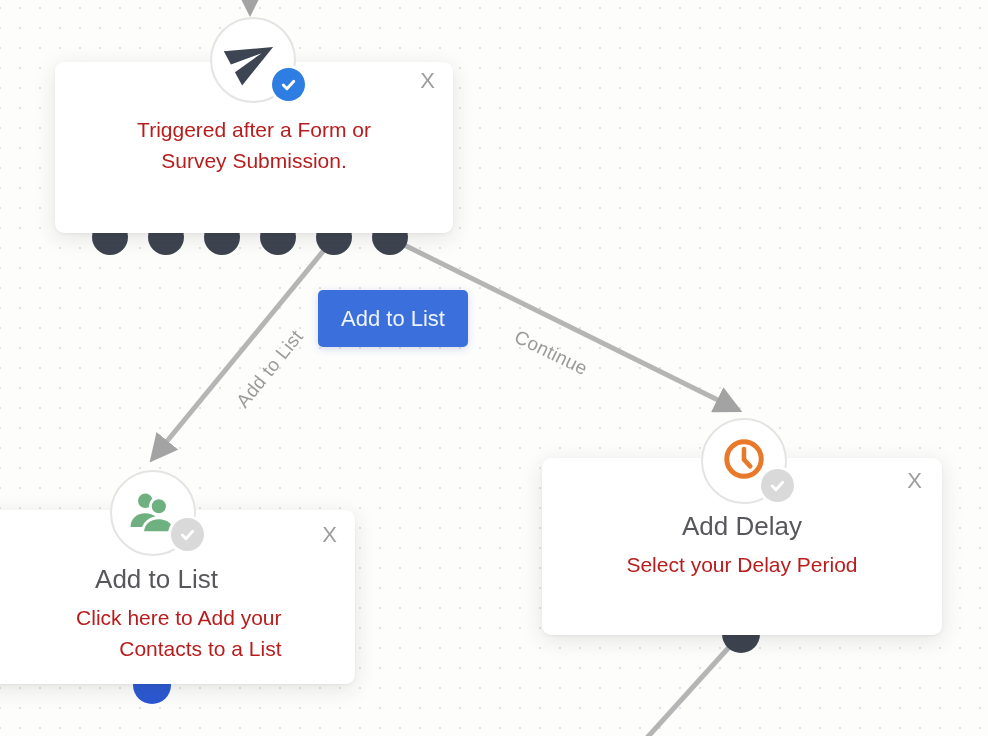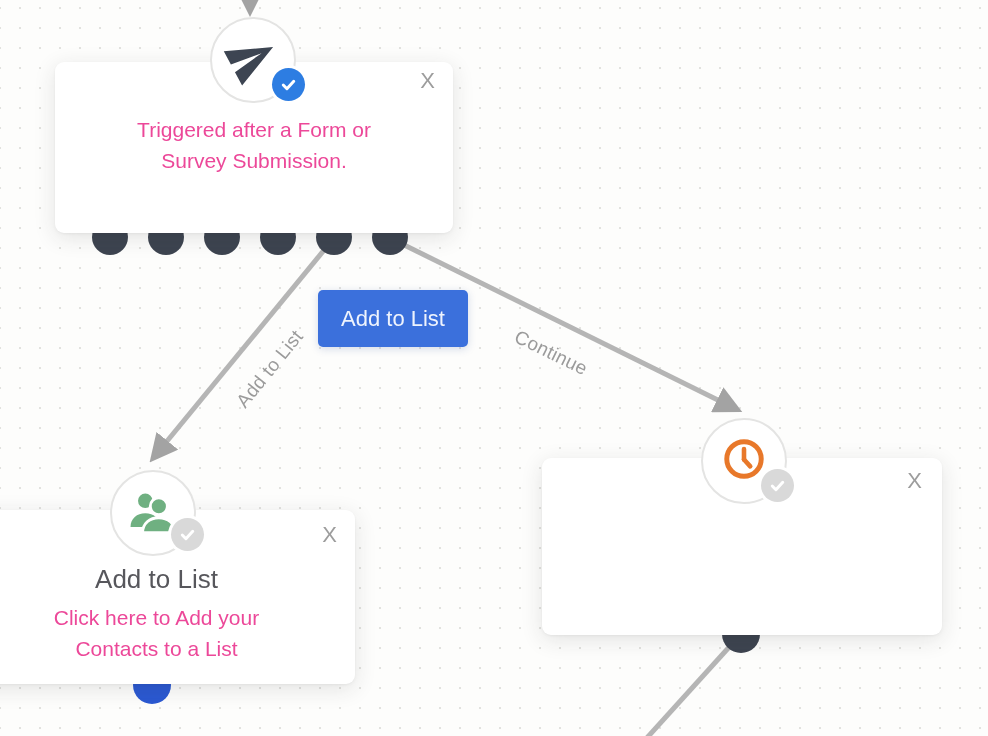--- a/index.html
+++ b/index.html
@@ -33,23 +33,23 @@
   
   .node-card{
     position:absolute;z-index:3;background:#ffffff;border-radius:9px;
     box-shadow:0 5px 22px rgba(40,40,40,.12), 0 1px 3px rgba(0,0,0,.05);
     text-align:center;box-sizing:border-box;
   }
   .card-inbound{left:55px;top:62px;width:398px;height:171px;padding-top:44px;}
   .card-addtolist{left:-42px;top:510px;width:397px;height:174px;padding-top:54px;}
   .card-adddelay{left:542px;top:458px;width:400px;height:177px;padding-top:53px;}
   .card-title{font-size:26px;color:#57575c;line-height:30px;}
-  .card-desc{font-size:21px;color:#ec4899;line-height:31px;margin:8px auto 0;}
+  .card-desc{font-size:21px;color:#b91c1c;line-height:31px;margin:8px auto 0;}
   .card-inbound .card-desc{max-width:262px;}
-  .card-addtolist .card-desc{max-width:250px;}
+  .card-addtolist .card-desc{max-width:250px;text-align:right;}
   .card-adddelay .card-desc{max-width:330px;}
   .card-close{
     position:absolute;top:4px;right:16px;font-size:22px;line-height:30px;
     color:#9d9d9d;cursor:pointer;background:none;border:none;
     font-family:"Liberation Sans",sans-serif;padding:0 2px;
   }
 
   
   .node-circle{
     position:absolute;z-index:4;width:86px;height:86px;border-radius:50%;
@@ -113,20 +113,22 @@
   </div>
 
   <div class="node-card card-addtolist">
     <button class="card-close" style="top:10px;">X</button>
     <div class="card-title">Add to List</div>
     <div class="card-desc">Click here to Add your Contacts to a List</div>
   </div>
 
   <div class="node-card card-adddelay">
     <button class="card-close" style="top:8px;right:18px;">X</button>
+    <div class="card-title">Add Delay</div>
+    <div class="card-desc">Select your Delay Period</div>
   </div>
 
   <div class="node-circle circle-inbound">
     <span class="icon-rotate">
       <svg width="52" height="52" viewBox="0 0 24 24">
         <path d="M2.01 21L23 12 2.01 3 2 10l15 2-15 2z" fill="#3d4552"></path>
       </svg>
     </span>
   </div>
   <div class="node-circle circle-addtolist">

